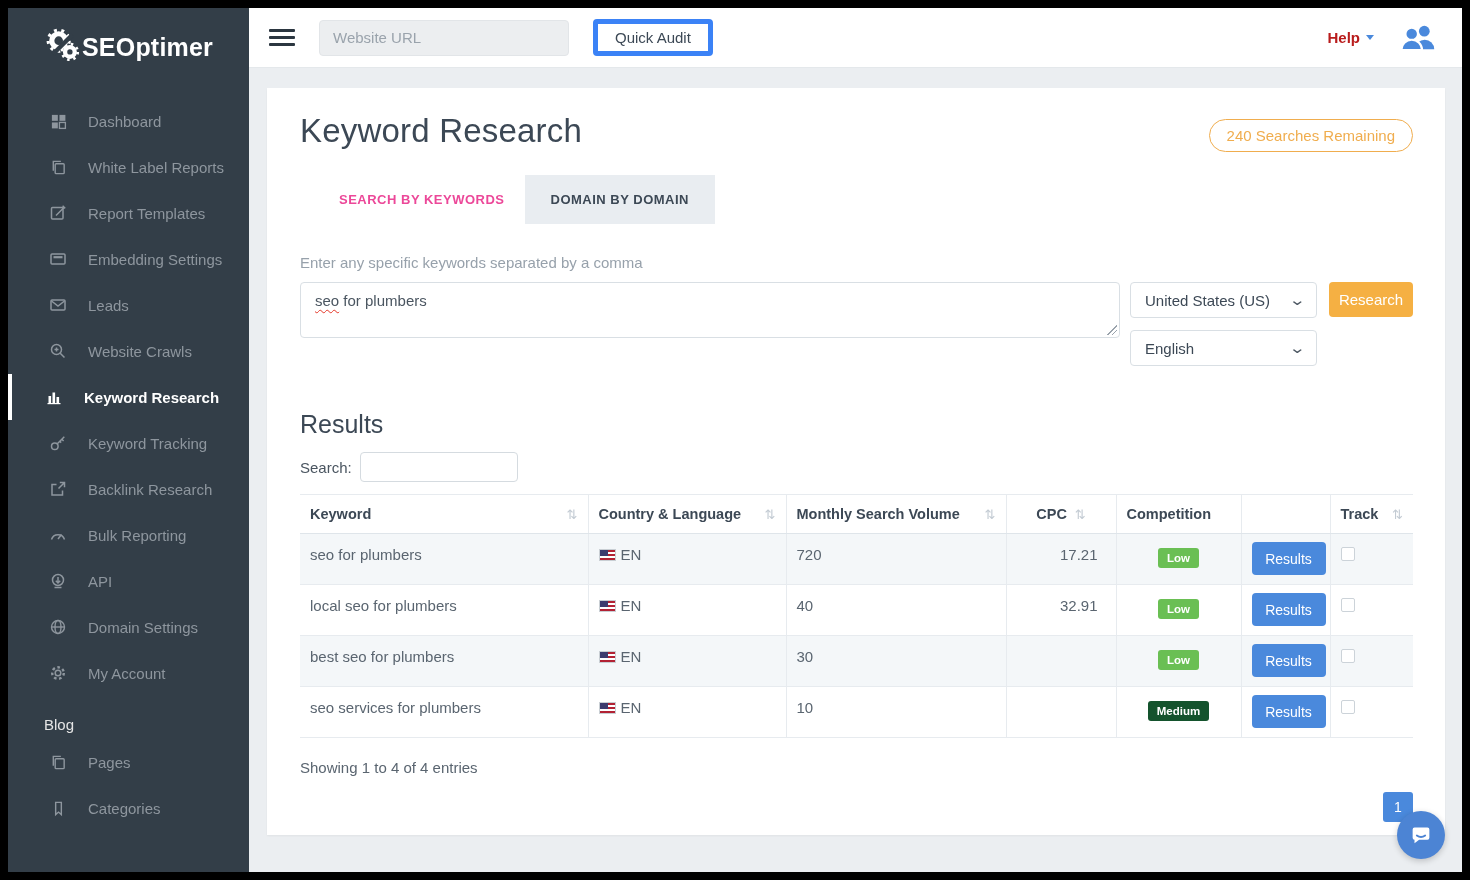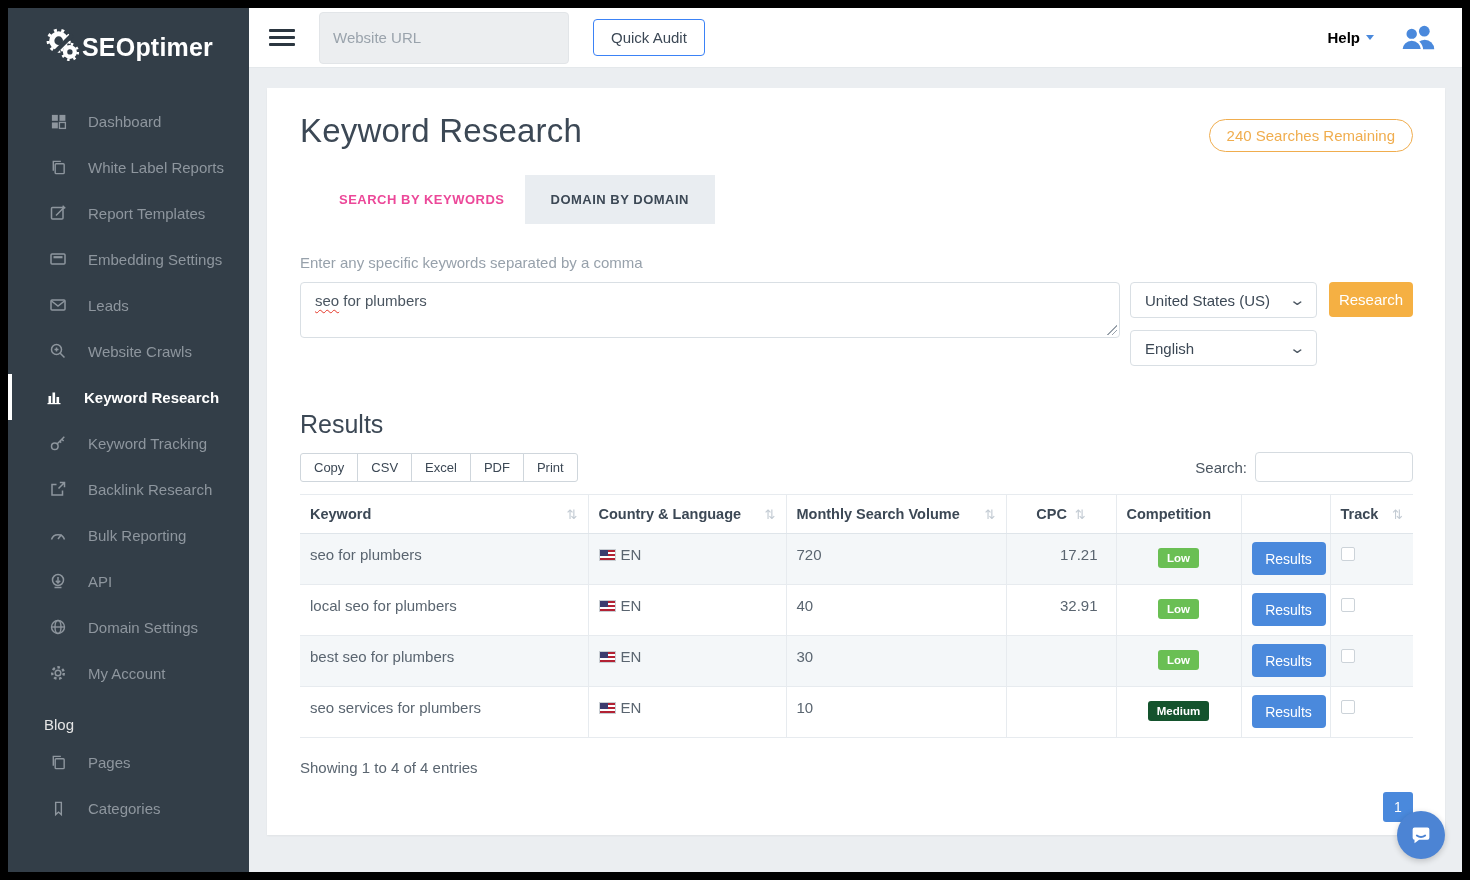--- a/index.html
+++ b/index.html
@@ -15,25 +15,25 @@
   .nav li .ic { width:20px; height:20px; display:flex; align-items:center; justify-content:center; color:#8e969e; flex:none; }
   .nav li.active { color:#fff; font-weight:bold; border-left:4px solid #fff; padding-left:32px; }
   .nav li.active .ic { color:#fff; }
   .nav-section { margin:20px 0 4px 36px; color:#e5e5e5; font-size:15px; }
 
   
   .main { flex:1; display:flex; flex-direction:column; min-width:0; position:relative; }
   .topbar { height:60px; background:#fff; border-bottom:1px solid #e4e8eb; display:flex; align-items:center; padding:0 26px 0 20px; gap:24px; flex:none; }
   .hamburger { width:26px; height:17px; display:flex; flex-direction:column; justify-content:space-between; cursor:pointer; }
   .hamburger span { height:3px; background:#2b3640; border-radius:1px; }
-  .url-input { width:250px; height:52px; background:#eceef0; border:1px solid #e2e5e8; border-radius:4px; padding:0 13px; font-size:15px; color:#3c4855; font-family:"Liberation Sans",sans-serif; }
+  .url-input { width:250px; height:36px; background:#eceef0; border:1px solid #e2e5e8; border-radius:4px; padding:0 13px; font-size:15px; color:#3c4855; font-family:"Liberation Sans",sans-serif; }
   .url-input::placeholder { color:#9aa3ac; }
-  .quick-audit { height:37px; padding:0 17px; background:#fff; border:1px solid #3b82f6; border-radius:4px; font-size:15px; color:#3c4855; cursor:pointer; font-family:"Liberation Sans",sans-serif; }
+  .quick-audit { height:37px; padding:0 17px; background:#fff; border:5px solid #3b82f6; border-radius:4px; font-size:15px; color:#3c4855; cursor:pointer; font-family:"Liberation Sans",sans-serif; }
   .topbar-right { margin-left:auto; display:flex; align-items:center; gap:26px; }
-  .help-link { color:#000000; font-size:15px; font-weight:bold; display:flex; align-items:center; gap:6px; cursor:pointer;padding-left:38px; }
+  .help-link { color:#b91c1c; font-size:15px; font-weight:bold; display:flex; align-items:center; gap:6px; cursor:pointer;padding-left:38px; }
   .caret-down { width:0; height:0; border-left:4px solid transparent; border-right:4px solid transparent; border-top:5px solid #4a89dc; }
   .users-btn { cursor:pointer; display:flex; }
 
   .content { flex:1; background:#ebeef1; padding:20px 17px 37px 18px; overflow:hidden; }
   .card { background:#fff; height:100%; box-shadow:0 1px 2px rgba(0,0,0,.05); padding:24px 32px 20px 33px; position:relative; }
 
   
   .page-head { display:flex; align-items:flex-start; justify-content:space-between; }
   .page-title { font-size:33px; font-weight:500; color:#3c4855; letter-spacing:.2px; }
   .searches-badge { margin-top:7px; border:1px solid #f0ad4e; color:#f0ad4e; border-radius:18px; padding:7px 17px; font-size:15px; white-space:nowrap; }
@@ -323,27 +323,20 @@
               <span>English</span>
               <span class="chev">⌄</span>
             </div>
           </div>
           <button class="research-btn">Research</button>
         </div>
 
         <h2 class="results-head">Results</h2>
 
         <div class="toolbar">
-          <div class="export-group">
-            <button class="export-btn">Copy</button>
-            <button class="export-btn">CSV</button>
-            <button class="export-btn">Excel</button>
-            <button class="export-btn">PDF</button>
-            <button class="export-btn">Print</button>
-          </div>
           <div class="search-wrap">
             <span>Search:</span>
             <input class="tbl-search" type="text" value="" style="">
           </div>
         </div>
 
         <table>
           <colgroup>
             <col style="width:288px">
               <col style="width:198px">

